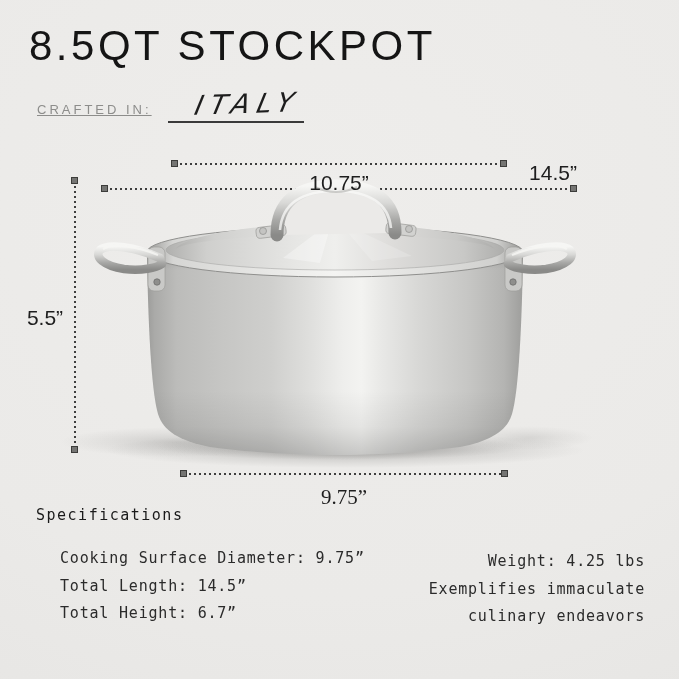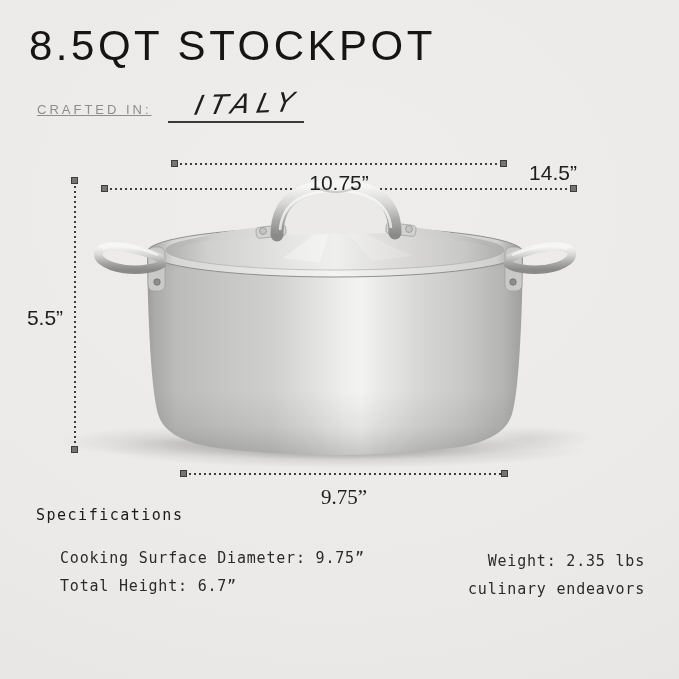--- a/index.html
+++ b/index.html
@@ -195,21 +195,23 @@
       <circle cx="513" cy="282" r="3.2" fill="#8e8e8c" stroke="#6f6f6d" stroke-width="0.8"></circle>
       <path d="M510 258 C535 247 562 243 570 250 C576 257 566 266 546 269 C528 271 514 268 508 264" fill="none" stroke="url(#tubeGrad)" stroke-width="8.5" stroke-linecap="round"></path>
       <path d="M512 255 C534 246 558 243 567 249" fill="none" stroke="#f6f6f4" stroke-width="2.2" opacity="0.8"></path>
     </g>
   </svg>
 
   <div class="specs-heading">Specifications</div>
 
   <div class="spec-col spec-left">
     <div>Cooking Surface Diameter: 9.75”</div>
+    <div>Total Length: 14.5”</div>
     <div>Total Height: 6.7”</div>
   </div>
 
   <div class="spec-col spec-right">
-    <div>Weight: 2.35 lbs</div>
+    <div>Weight: 4.25 lbs</div>
+    <div>Exemplifies immaculate</div>
     <div>culinary endeavors</div>
   </div>
 
 </div>
 
 </body></html>

